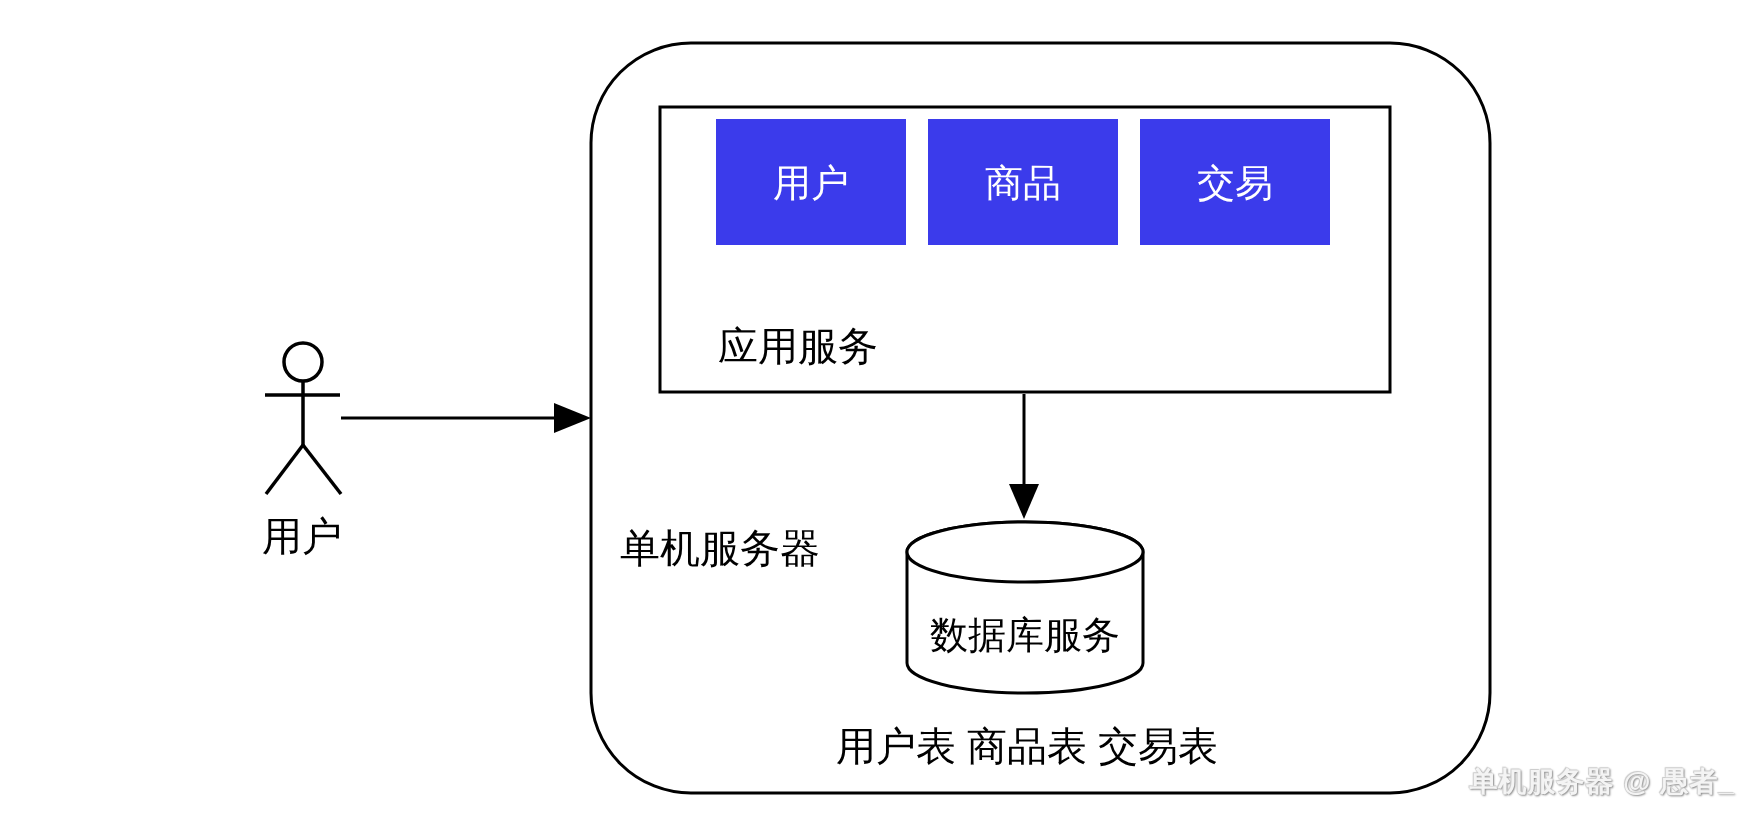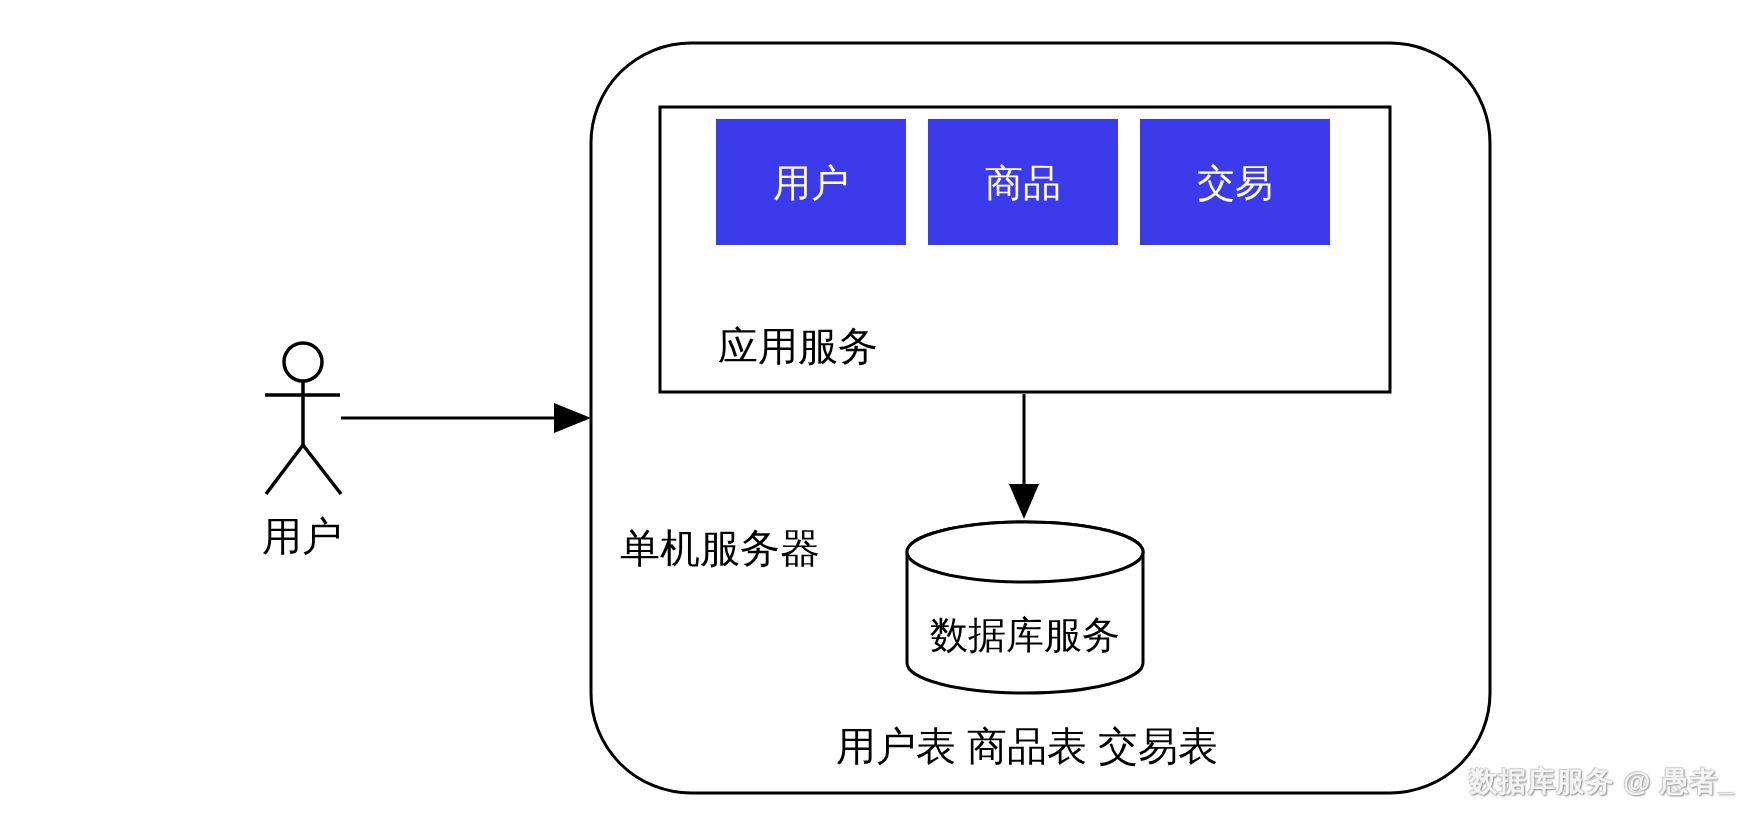--- a/index.html
+++ b/index.html
@@ -97,14 +97,14 @@
 
     <g>
       <path class="stroke fill-white" d="M 907 552 L 907 663 A 118 30 0 0 0 1143 663 L 1143 552 A 118 30 0 0 0 907 552 Z"></path>
       <ellipse class="stroke fill-white" cx="1025" cy="552" rx="118" ry="30"></ellipse>
       <text class="label-38" x="1025" y="648" text-anchor="middle">数据库服务</text>
     </g>
 
     <text class="label-40" x="1027" y="760" text-anchor="middle">用户表 商品表 交易表</text>
   </svg>
 
-  <div class="watermark">数据库服务 @ 愚者_</div>
+  <div class="watermark">单机服务器 @ 愚者_</div>
 </div>
 
 </body></html>

